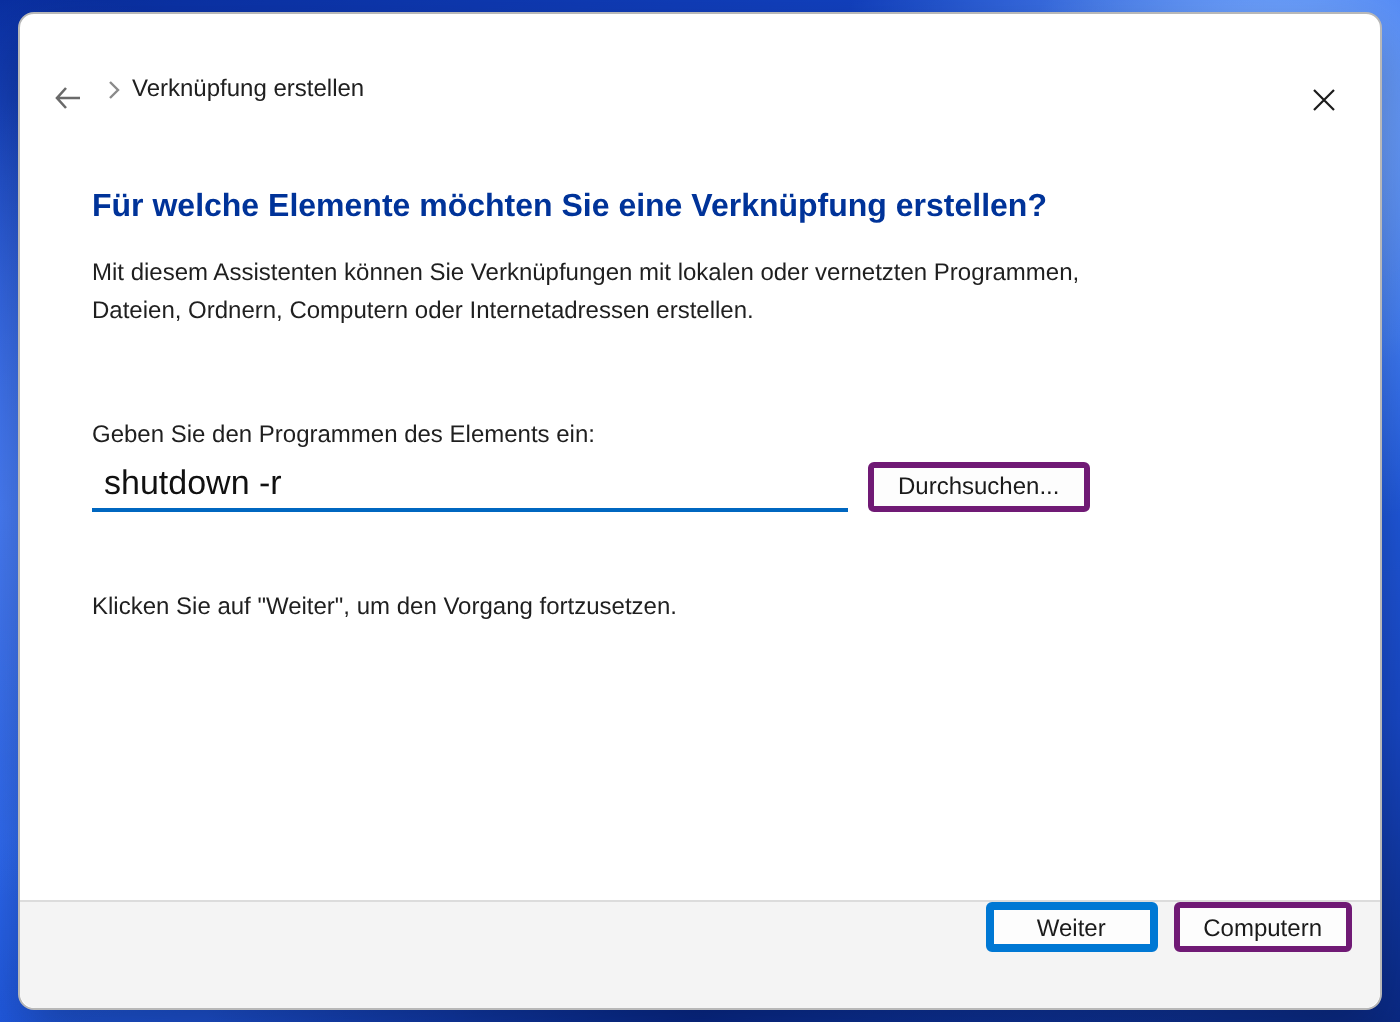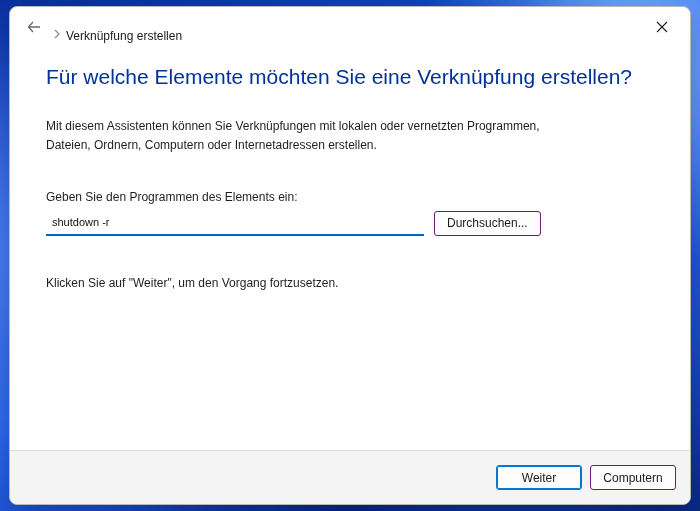--- a/index.html
+++ b/index.html
@@ -44,22 +44,23 @@
     border: 1px solid #b8b8b8;
     border-radius: 8px;
     box-shadow: 0 12px 30px rgba(0,0,0,0.28);
     display: flex;
     flex-direction: column;
   }
 
   .titlebar {
     height: 36px;
     display: flex;
-    align-items: flex-end;
+    align-items: flex-start;
     padding: 0 6px 0 10px;
+    margin-top: 30px;
   }
   .back-btn {
     width: 28px; height: 28px;
     display: flex; align-items: center; justify-content: center;
     color: #6a6a6a;
     border-radius: 4px;
     cursor: default;
   }
   .back-btn svg { width: 16px; height: 16px; }
   .bc-sep {
@@ -80,59 +81,59 @@
   }
   .close-btn svg { width: 12px; height: 12px; }
 
   .content {
     flex: 1;
     padding: 22px 36px 0 36px;
     color: #1f1f1f;
   }
   .headline {
     color: #003399;
-    font-size: 21px;
-    font-weight: 400;
-    margin-bottom: 28px;
+    font-size: 16px;
+    font-weight: 700;
+    margin-bottom: 14px;
   }
   .desc {
     font-size: 12px;
     line-height: 1.55;
     color: #1f1f1f;
     max-width: 520px;
-    margin-bottom: 36px;
+    margin-bottom: 46px;
   }
   .field-label {
     font-size: 12px;
     color: #1f1f1f;
     margin-bottom: 6px;
   }
   .field-row {
     display: flex;
     align-items: center;
     gap: 10px;
   }
   .loc-input {
     width: 378px;
     height: 26px;
-    font-size: 11px;
+    font-size: 17px;
     font-family: inherit;
     padding: 3px 6px 3px 6px;
     border: none;
     border-bottom: 2px solid #0067c0;
     background: #ffffff;
     outline: none;
     color: #111;
   }
   .btn {
     font-family: inherit;
     font-size: 12px;
     color: #1b1b1b;
     background: #fdfdfd;
-    border: 1px solid #701a75;
+    border: 3px solid #701a75;
     border-radius: 3px;
     height: 25px;
     padding: 0 12px;
     cursor: default;
     min-width: 86px;
   }
   .btn.default {
     border-color: #0078d4;
     box-shadow: inset 0 0 0 1px #0078d4;
   }
@@ -141,21 +142,20 @@
     font-size: 12px;
     margin-top: 40px;
     color: #1f1f1f;
   }
 
   .footer {
     height: 54px;
     border-top: 1px solid #dcdcdc;
     background: #f4f4f4;
     display: flex;
-    align-items: center;
     justify-content: flex-end;
     gap: 8px;
     padding: 0 14px;
     border-radius: 0 0 8px 8px;
   }
 </style>
 </head>
 <body>
 
 <div class="bg"></div>

